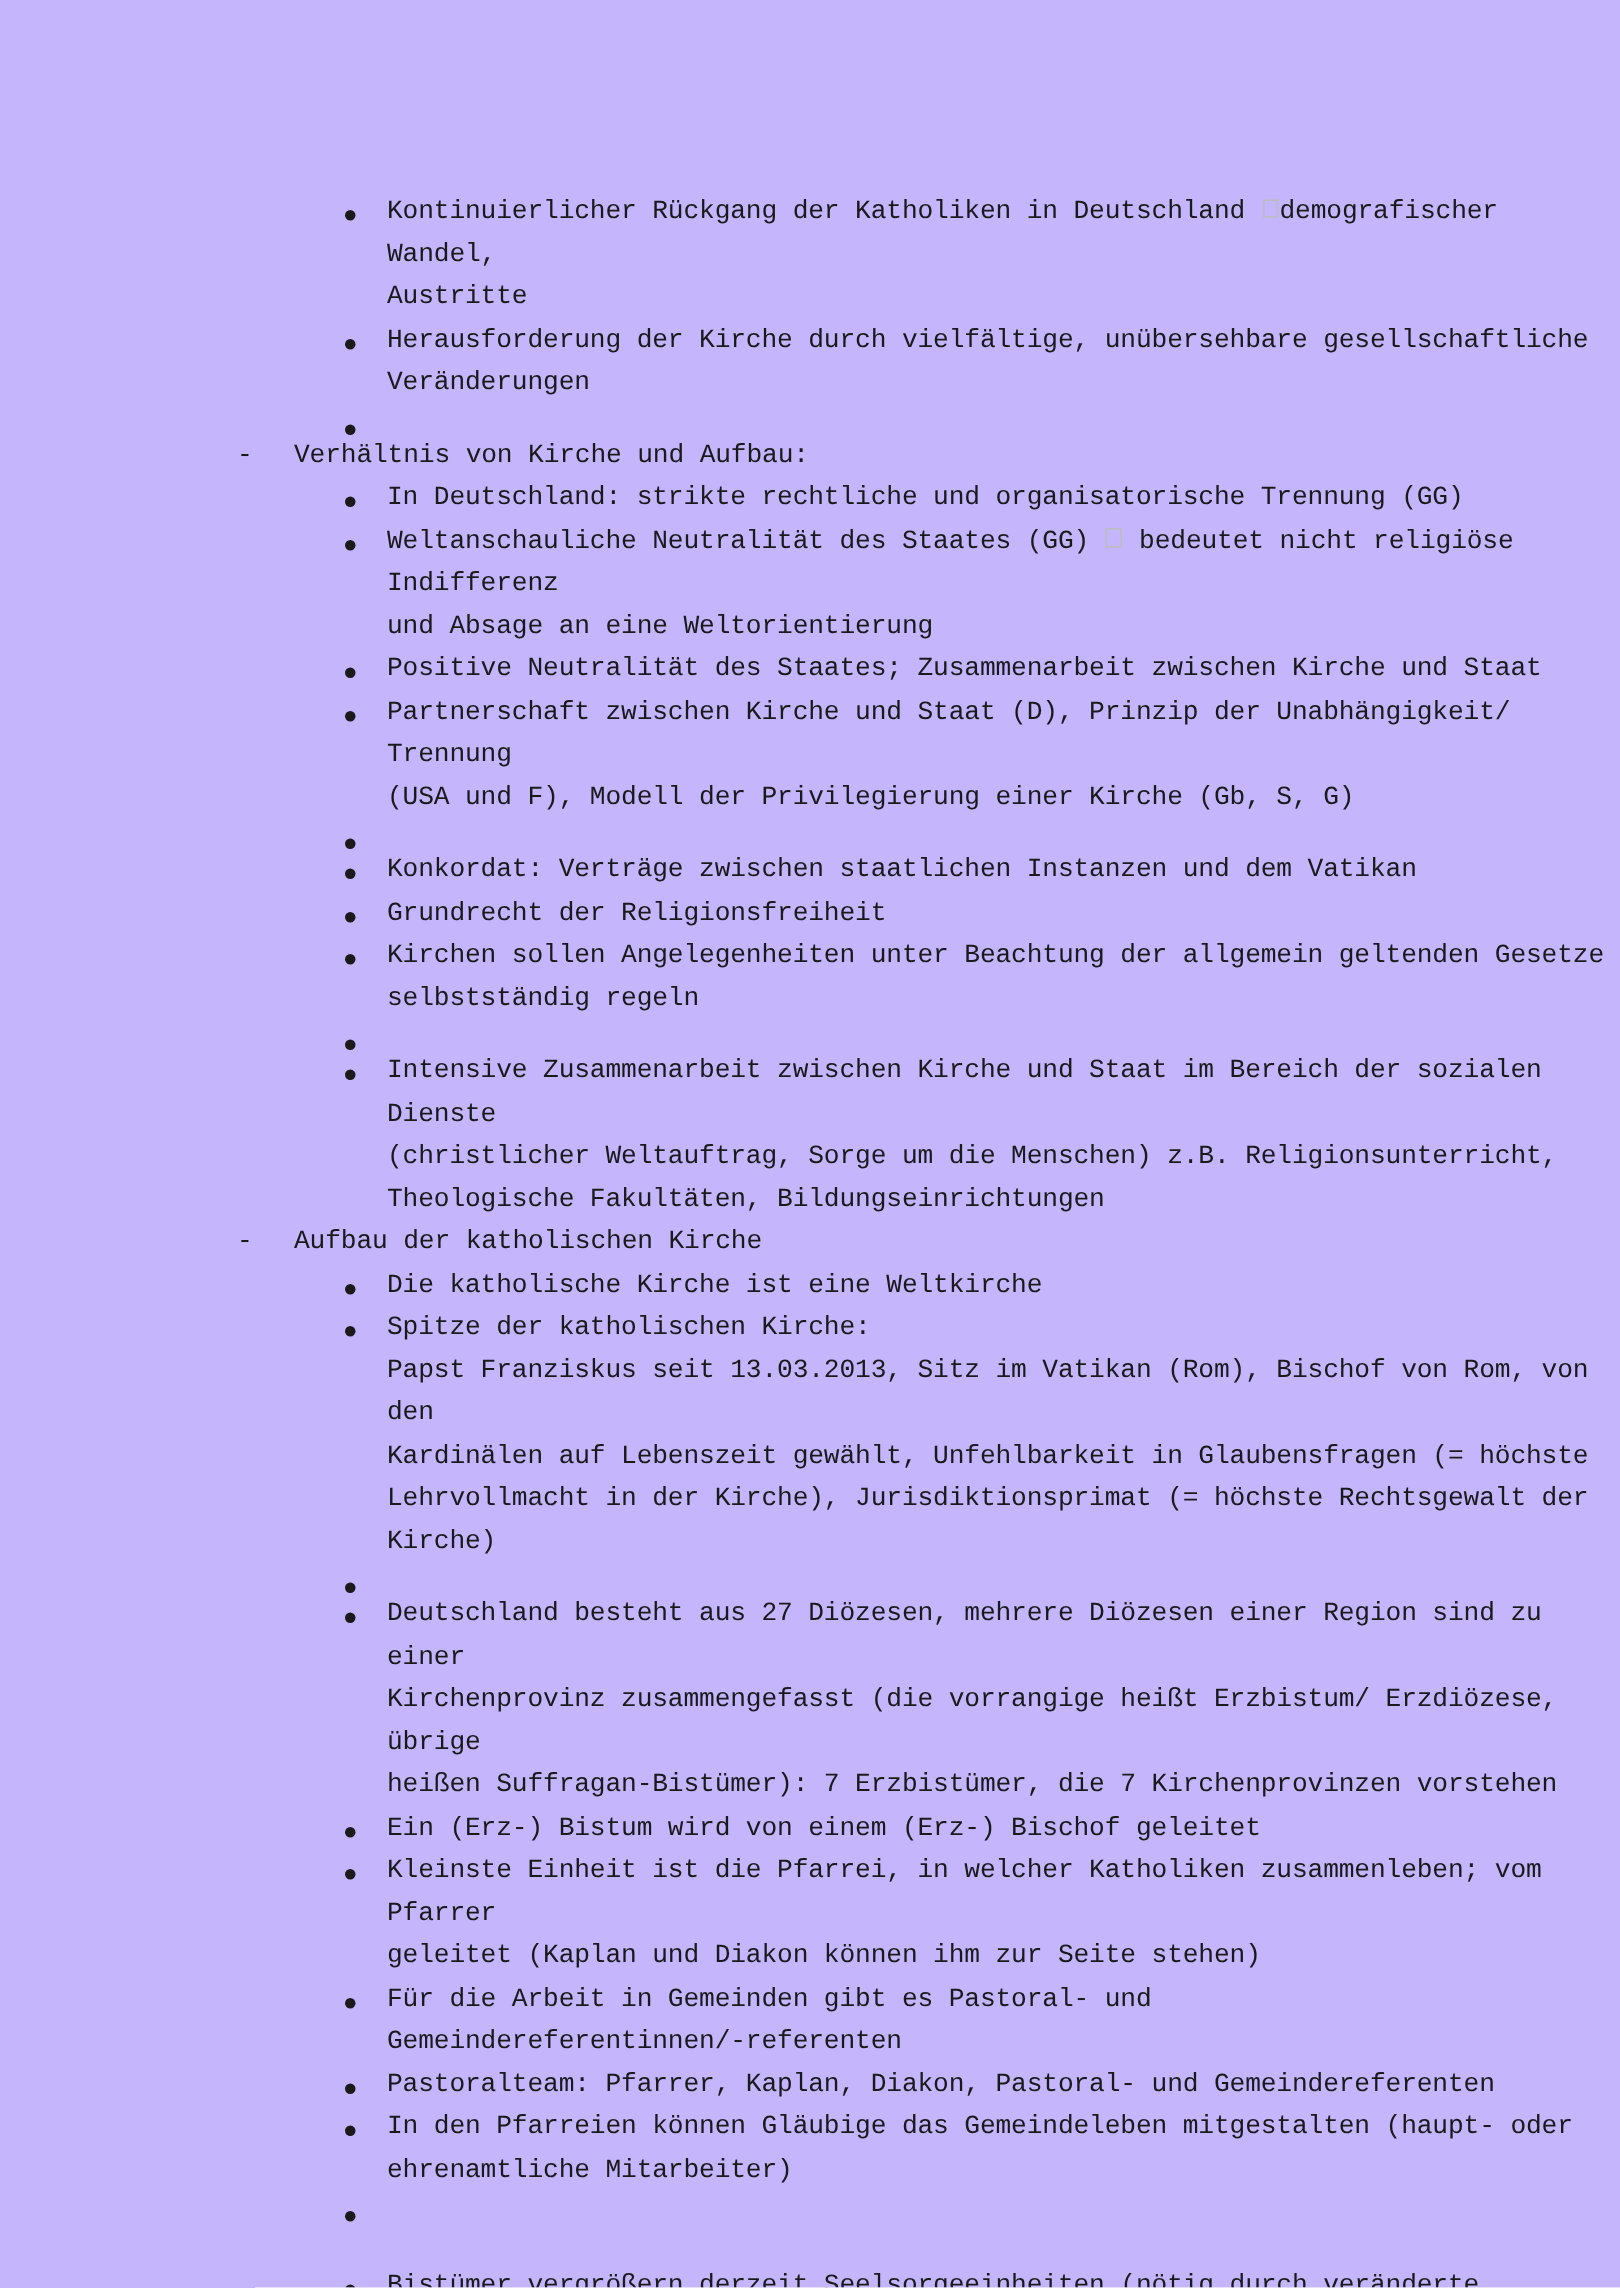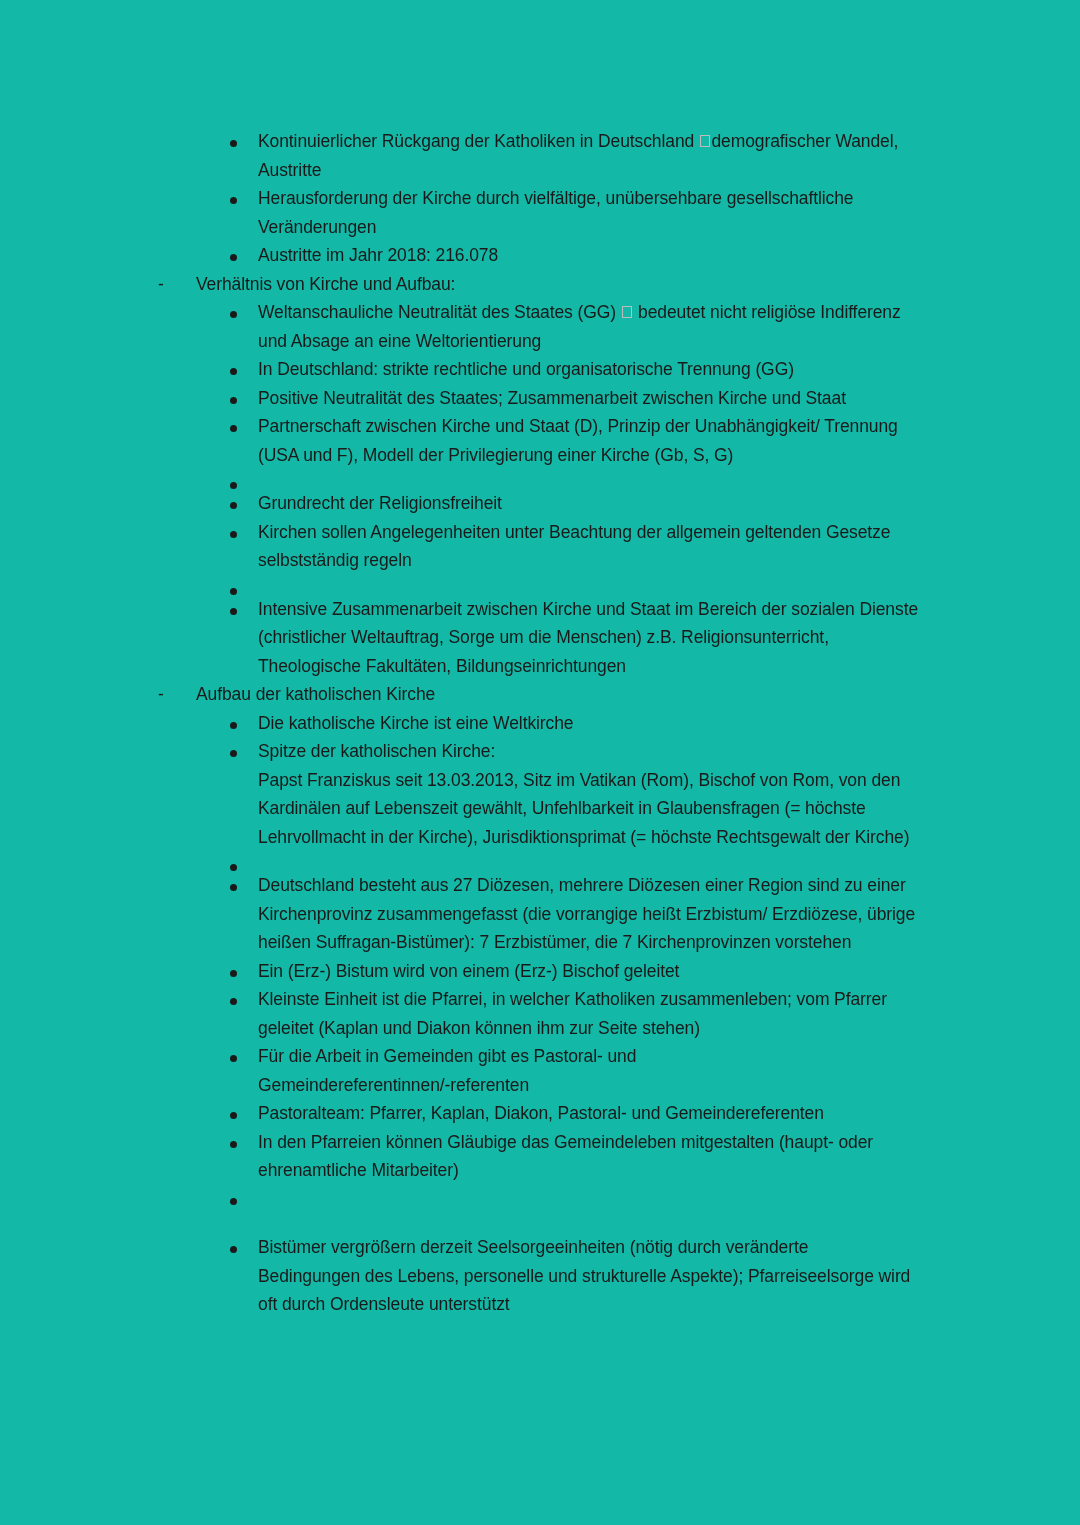--- a/index.html
+++ b/index.html
@@ -1,22 +1,22 @@
 <!DOCTYPE html>
 <html><head>
 <meta charset="utf-8">
 <style>
   html, body { margin: 0; padding: 0; background: #ffffff; }
   .page {
     position: relative;
     width: 1080px;
     height: 1525px;
-    background: #14b8a6;
+    background: #c4b5fd;
     overflow: hidden;
-    font-family: Liberation Sans, sans-serif;
+    font-family: Liberation Mono, monospace;
     color: #1a1a1a;
   }
   .content { padding-top: 127px; }
   .item {
     display: flex;
     align-items: flex-start;
     font-size: 17.5px;
     line-height: 28.5px;
     letter-spacing: -0.1px;
   }
@@ -61,56 +61,61 @@
       <span class="marker">
           <span class="dot"></span>
         </span>
       <div class="text">Herausforderung der Kirche durch vielfältige, unübersehbare gesellschaftliche
 Veränderungen</div>
     </div>
     <div class="item lvl2">
       <span class="marker">
           <span class="dot"></span>
         </span>
-      <div class="text">Austritte im Jahr 2018: 216.078</div>
     </div>
     <div class="item lvl1">
       <span class="marker">-</span>
       <div class="text">Verhältnis von Kirche und Aufbau:</div>
     </div>
     <div class="item lvl2">
       <span class="marker">
           <span class="dot"></span>
         </span>
+      <div class="text">In Deutschland: strikte rechtliche und organisatorische Trennung (GG)</div>
+    </div>
+    <div class="item lvl2">
+      <span class="marker">
+          <span class="dot"></span>
+        </span>
       <div class="text">Weltanschauliche Neutralität des Staates (GG) <span class="tofu-box"></span> bedeutet nicht religiöse Indifferenz
 und Absage an eine Weltorientierung</div>
     </div>
     <div class="item lvl2">
       <span class="marker">
           <span class="dot"></span>
         </span>
-      <div class="text">In Deutschland: strikte rechtliche und organisatorische Trennung (GG)</div>
-    </div>
-    <div class="item lvl2">
-      <span class="marker">
-          <span class="dot"></span>
-        </span>
       <div class="text">Positive Neutralität des Staates; Zusammenarbeit zwischen Kirche und Staat</div>
     </div>
     <div class="item lvl2">
       <span class="marker">
           <span class="dot"></span>
         </span>
       <div class="text">Partnerschaft zwischen Kirche und Staat (D), Prinzip der Unabhängigkeit/ Trennung
 (USA und F), Modell der Privilegierung einer Kirche (Gb, S, G)</div>
     </div>
     <div class="item lvl2">
       <span class="marker">
           <span class="dot"></span>
         </span>
+    </div>
+    <div class="item lvl2">
+      <span class="marker">
+          <span class="dot"></span>
+        </span>
+      <div class="text">Konkordat: Verträge zwischen staatlichen Instanzen und dem Vatikan</div>
     </div>
     <div class="item lvl2">
       <span class="marker">
           <span class="dot"></span>
         </span>
       <div class="text">Grundrecht der Religionsfreiheit</div>
     </div>
     <div class="item lvl2">
       <span class="marker">
           <span class="dot"></span>

